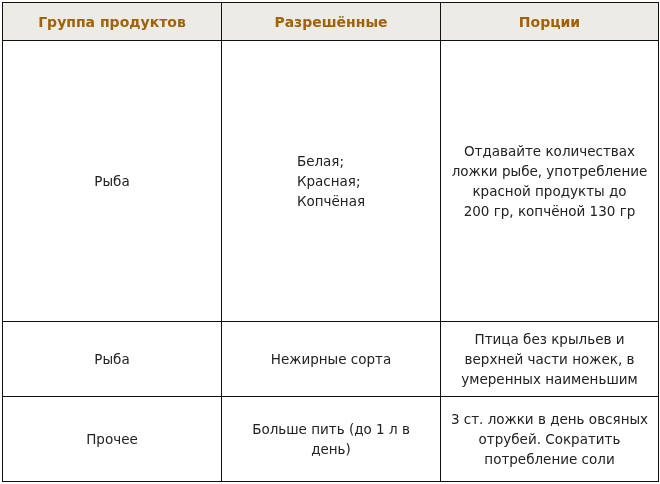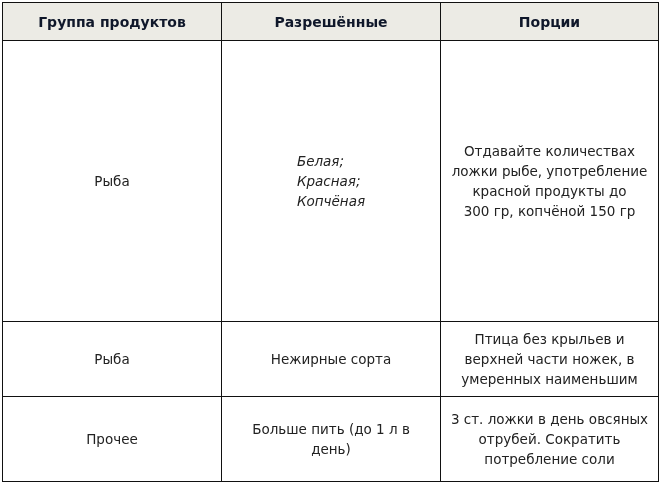--- a/index.html
+++ b/index.html
@@ -2,27 +2,27 @@
 <html><head>
   <meta charset="utf-8">
   <style>
     html, body { margin:0; padding:0; background:#ffffff; }
     body { width:660px; height:484px; position:relative; overflow:hidden;
            font-family:"DejaVu Sans","Liberation Sans",sans-serif; color:#222; }
     table { position:absolute; left:2px; top:2px; width:656px; height:480px;
             border-collapse:collapse; table-layout:fixed; }
     th, td { border:1.5px solid #111; text-align:center; vertical-align:middle;
              font-size:13.5px; line-height:20px; padding:0 4px; }
-    th { background:#ecebe5; font-weight:bold; height:37px; font-size:14px; color:#0f172a; }
+    th { background:#ecebe5; font-weight:bold; height:37px; font-size:14px; color:#a16207; }
     col.c1 { width:219px; } col.c2 { width:219px; } col.c3 { width:218px; }
     tr.r1 td { height:234px; }
     tr.r2 td { height:62px;text-align:center; }
     tr.r3 td { height:70px; }
     tr.r4 td { height:70px; }
-    .left-block { display:inline-block; text-align:left;font-style:italic; }
+    .left-block { display:inline-block; text-align:left; }
     .line { display:block; }
   </style>
 </head>
 <body>
 
 <table>
   <colgroup>
       <col class="c1">
       <col class="c2">
       <col class="c3">
@@ -41,21 +41,21 @@
         <span class="left-block">
           <span class="line">Белая;</span>
           <span class="line">Красная;</span>
           <span class="line">Копчёная</span>
         </span>
       </td>
       <td>
         <span class="line">Отдавайте количествах</span>
         <span class="line">ложки рыбе, употребление</span>
         <span class="line">красной продукты до</span>
-        <span class="line">300 гр, копчёной 150 гр</span>
+        <span class="line">200 гр, копчёной 130 гр</span>
       </td>
     </tr>
     <tr class="r2">
       <td>Рыба</td>
       <td>
         <span class="line">Нежирные сорта</span>
       </td>
       <td>
         <span class="line">Птица без крыльев и</span>
         <span class="line">верхней части ножек, в</span>

